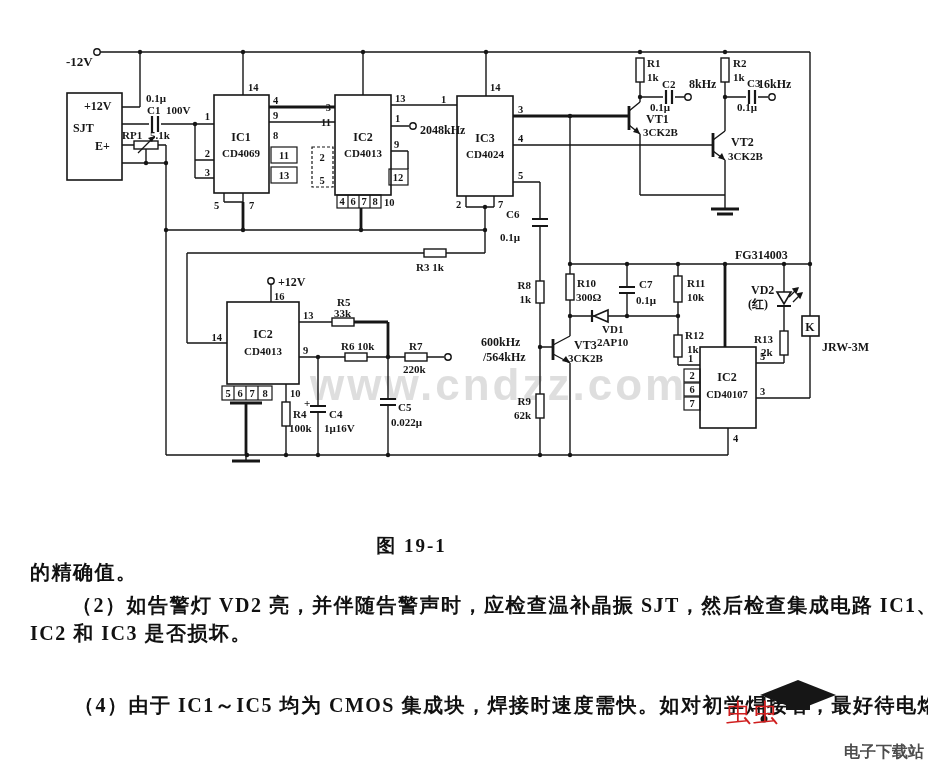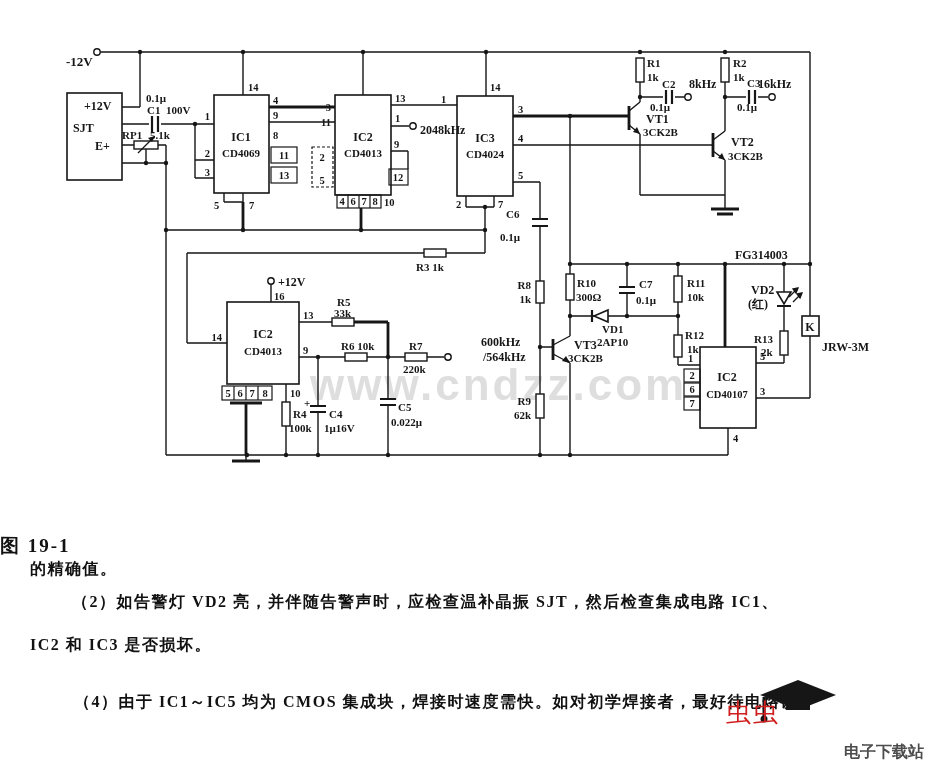--- a/index.html
+++ b/index.html
@@ -4,24 +4,24 @@
 <style>
   html,body{margin:0;padding:0;background:#ffffff;}
   #page{position:relative;width:928px;height:760px;background:#fff;overflow:hidden;
         font-family:"Liberation Serif","DejaVu Serif",serif;color:#111;}
   #schematic{position:absolute;left:0;top:0;}
   svg text{font-family:"Liberation Serif","DejaVu Serif",serif;font-weight:bold;fill:#161616;}
   .t12{font-size:12px;} .t11{font-size:11px;} .t10{font-size:10.5px;} .t13{font-size:13px;}
   .mid{text-anchor:middle;} .end{text-anchor:end;}
   .wm{font-size:44px;letter-spacing:3px;fill:#cbcbcb;opacity:.62;font-weight:bold;
       font-family:"Liberation Sans","DejaVu Sans",sans-serif;}
-  .caption{position:absolute;left:0;top:533px;width:823px;text-align:left;
+  .caption{position:absolute;left:0;top:533px;width:823px;text-align:center;
            font-size:19px;font-weight:600;letter-spacing:2px;}
-  .para{position:absolute;font-size:16px;font-weight:600;letter-spacing:1.5px;white-space:nowrap;}
-  .p1{left:30px;top:559px;} .p2{left:72px;top:592px;} .p3{left:30px;top:620px;margin-top:15px;}
+  .para{position:absolute;font-size:20px;font-weight:600;letter-spacing:1.5px;white-space:nowrap;}
+  .p1{left:30px;top:559px;} .p2{left:72px;top:592px;} .p3{left:30px;top:620px;}
   .p4{left:74px;top:659px;} .p5{left:74px;top:692px;} .p6{left:30px;top:724px;}
   .logo-brand{position:absolute;left:726px;top:696px;font-size:25px;font-weight:normal;
               color:#d01f1f;letter-spacing:2px;font-family:"Liberation Sans",sans-serif;}
   .logo-site{position:absolute;left:844px;top:712px;font-size:16px;font-weight:bold;color:#4d4d4d;
              font-family:Liberation Mono, monospace;margin-top:30px;}
   .logo-url{position:absolute;left:788px;top:740px;font-size:19px;font-weight:bold;color:#8f8f8f;
             letter-spacing:1px;font-family:"Liberation Sans",sans-serif;margin-top:40px;}
   .logo-cap{position:absolute;left:756px;top:678px;}
 </style>
 </head>

